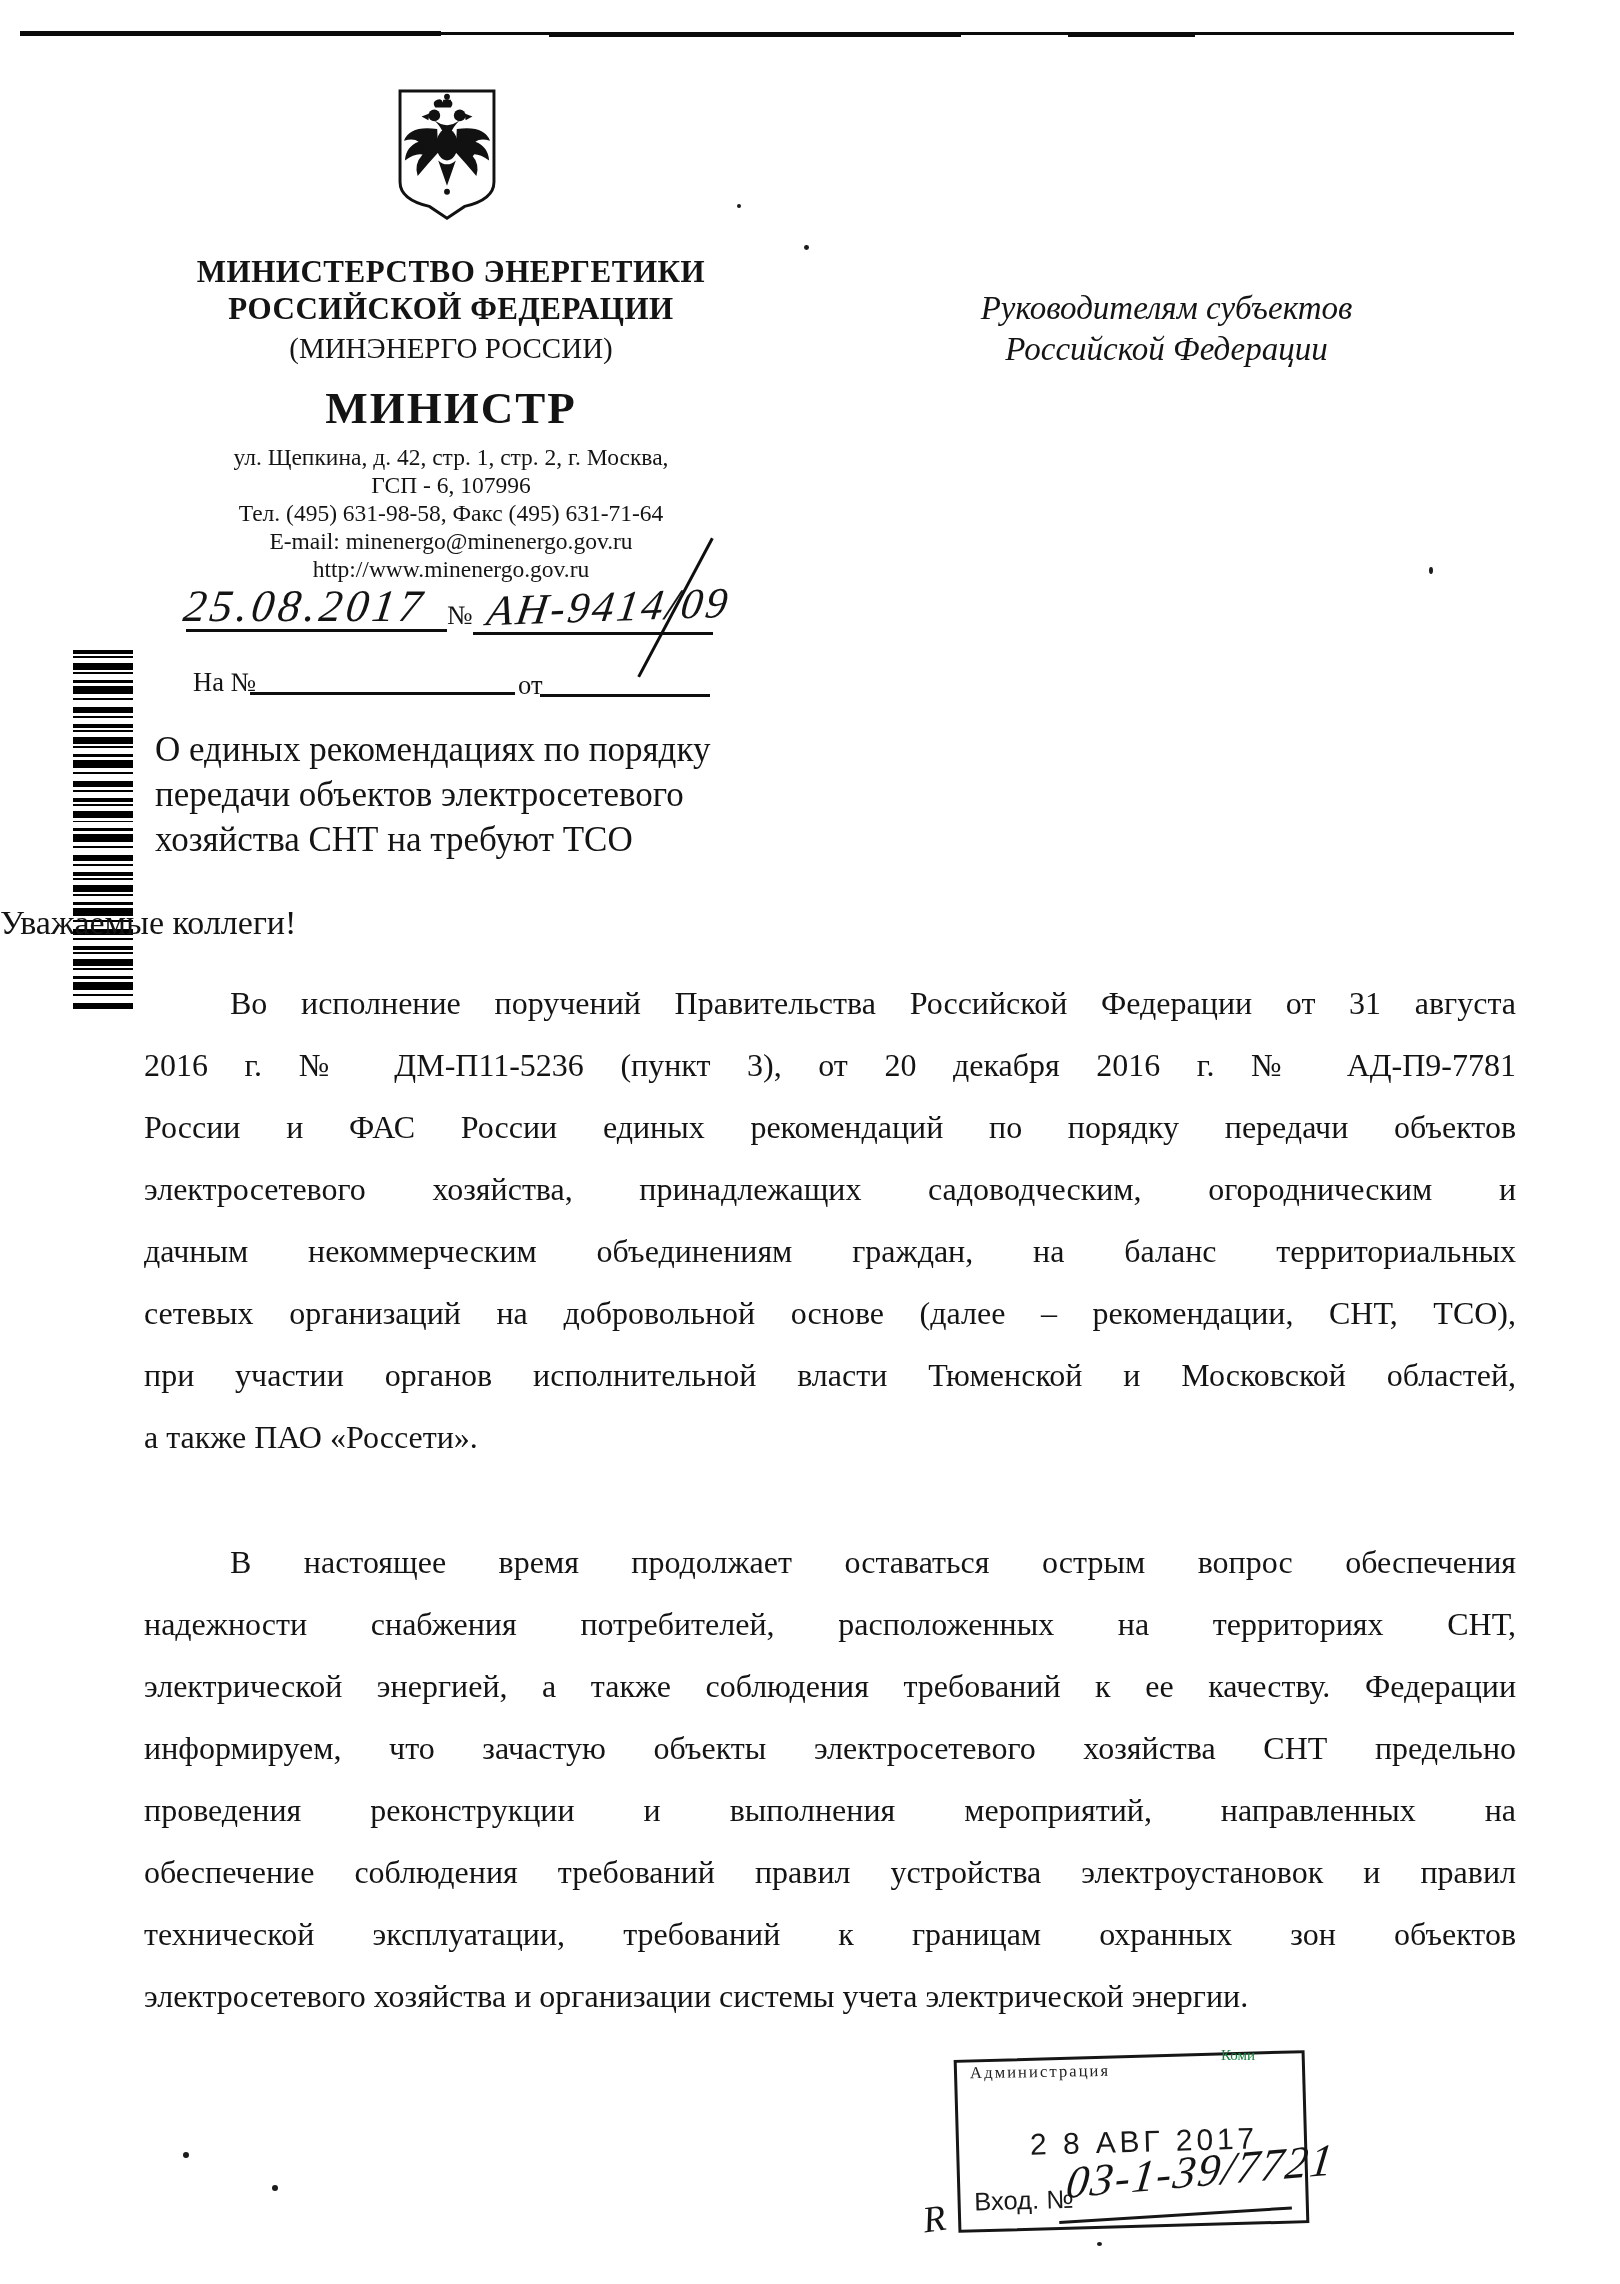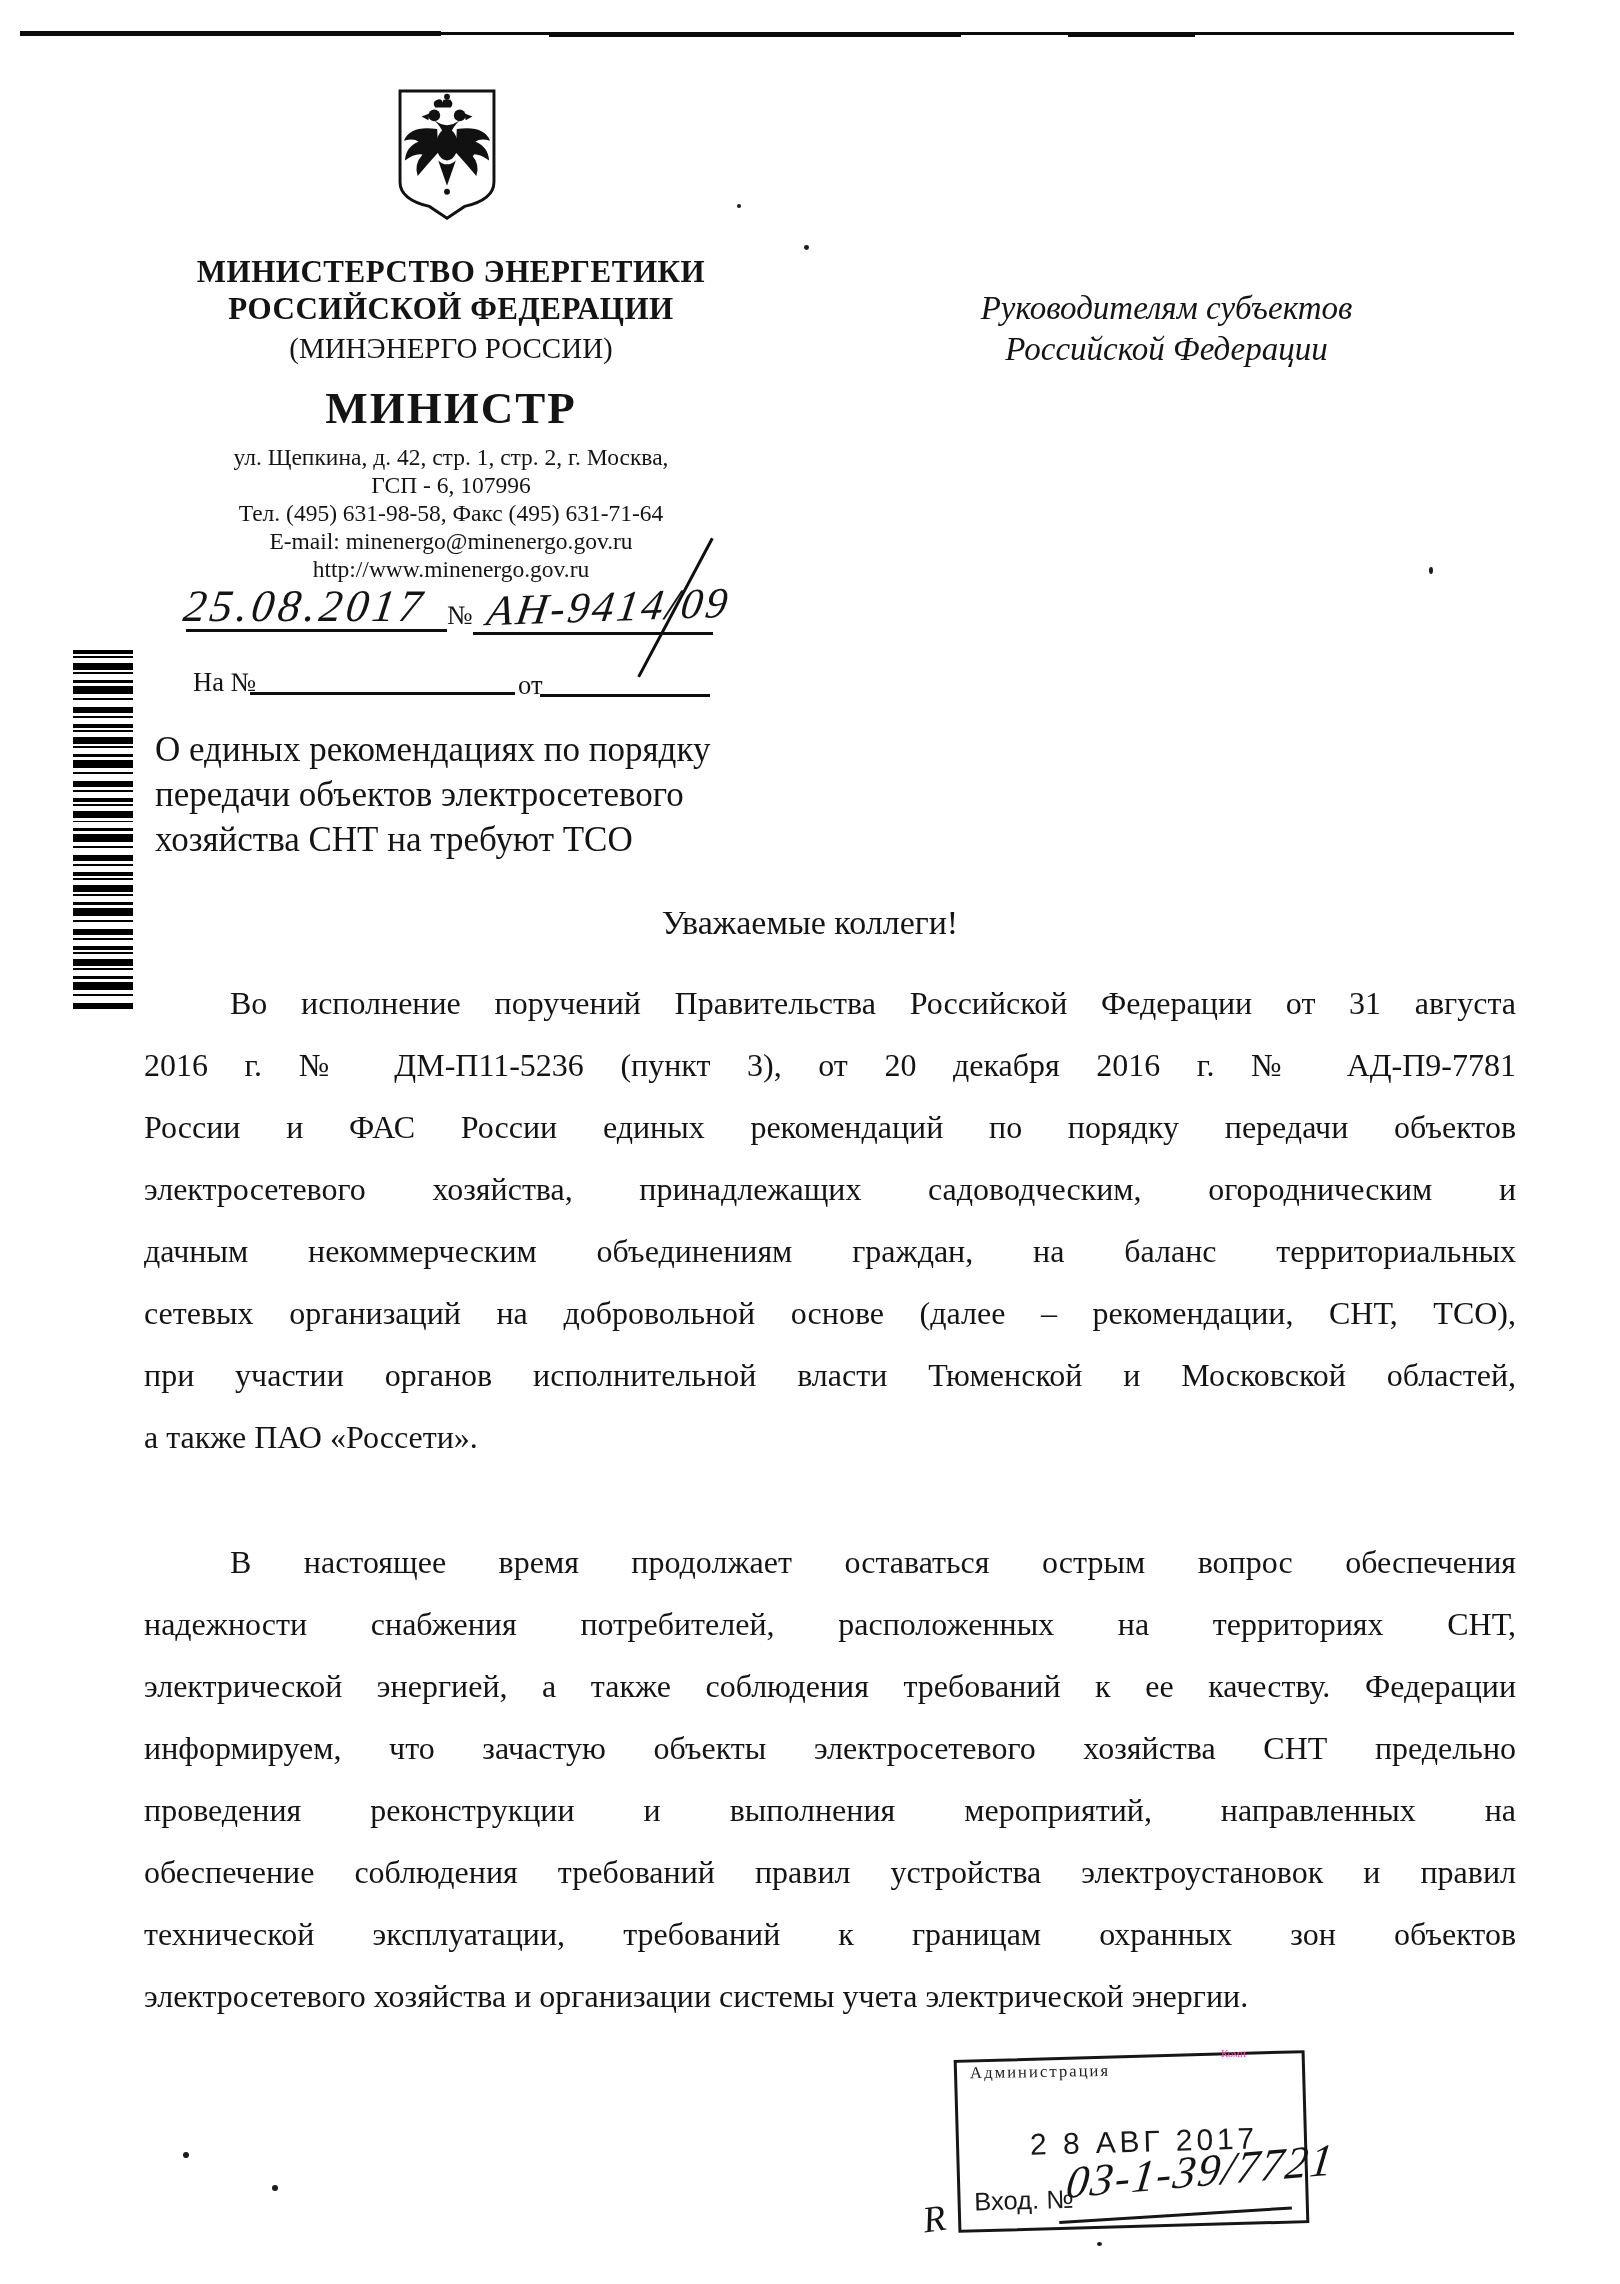--- a/index.html
+++ b/index.html
@@ -32,39 +32,39 @@
   #barcode{left:73px;top:650px;width:60px;height:362px;
     background:
       repeating-linear-gradient(180deg,#000 0 3.9px,#fff 3.9px 5.9px,#000 5.9px 7.8px,#fff 7.8px 12.7px,
         #000 12.7px 19.6px,#fff 19.6px 22.5px,#000 22.5px 24.5px,#fff 24.5px 30px,#000 30px 33px,#fff 33px 36px,
         #000 36px 44px,#fff 44px 48px,#000 48px 50px,#fff 50px 57px,#000 57px 63px,#fff 63px 66px,
         #000 66px 68px,#fff 68px 74px);}
   
   #subject{left:155px;top:727px;width:627px;font-size:35px;}
   #subject .line{line-height:45px;}
   
-  #salutation{left:0px;top:904px;width:1620px;text-align:center;font-size:34px;}
+  #salutation{left:0px;top:904px;width:1620px;text-align:left;font-size:34px;}
   
   .para{position:absolute;left:144px;width:1372px;font-size:32px;}
   .para .line{line-height:62px;height:62px;text-align:justify;text-align-last:justify;white-space:normal;}
   .para .line:first-child{text-indent:86px;}
   .para .line:last-child{text-align-last:left;}
   #para1{top:972px;}
   #para2{top:1531px;}
   .z-top{z-index:3;}
   
   #stamp{left:956px;top:2055px;width:345px;height:167px;border:3.9px solid #161616;
          transform:rotate(-1.6deg);z-index:1;}
   #stamp-date{position:absolute;left:71px;top:67px;font-family:"Liberation Sans","DejaVu Sans",sans-serif;
          font-size:30px;letter-spacing:3.9px;color:#181818;white-space:nowrap;}
   #stamp-in-label{position:absolute;left:13.7px;top:125px;font-family:"Liberation Sans","DejaVu Sans",sans-serif;
          font-size:25.5px;color:#181818;}
   #stamp-line{position:absolute;left:98px;top:157px;width:233px;height:2.9px;background:#161616;transform:rotate(-2deg);}
   #stamp-h-left{left:970px;top:2062px;font-size:16.7px;letter-spacing:2px;color:#222;z-index:1;transform:rotate(-1deg);}
-  #stamp-h-right{left:1221px;top:2047px;font-size:11px;color:#ec4899;z-index:1;}
+  #stamp-h-right{left:1221px;top:2047px;font-size:15px;color:#15803d;z-index:1;}
   #stamp-number{left:1066px;top:2145px;font-size:45px;letter-spacing:2px;z-index:4;
         transform:rotate(-5deg) skewX(-12deg);white-space:nowrap;}
   #stamp-r{left:923px;top:2197px;font-size:37px;z-index:4;transform:rotate(-8deg);}
 </style>
 </head>
 <body>
 
 <div id="page">
 
   <div class="scanline" style="left:19.6px;top:32px;width:1494px;height:2.9px;"></div>

